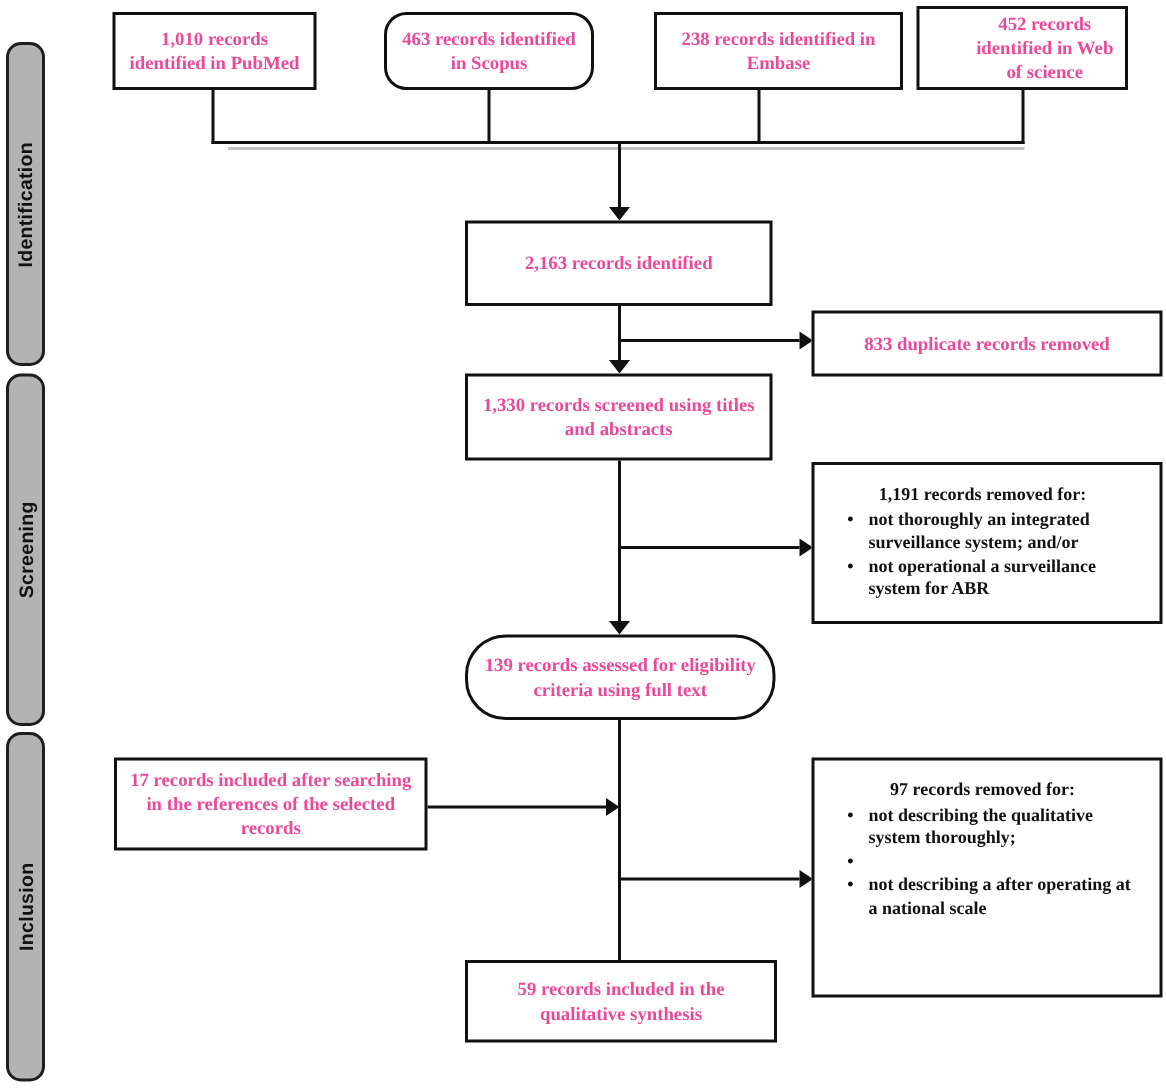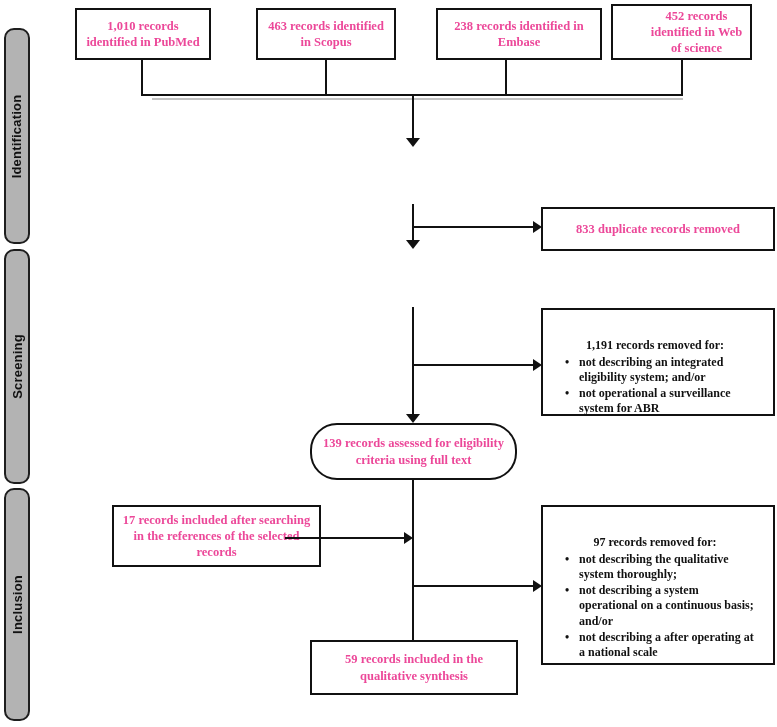--- a/index.html
+++ b/index.html
@@ -30,21 +30,21 @@
   
   .bullet-node {
     position: absolute;
     box-sizing: border-box;
     border: 2px solid #111111;
     background: #ffffff;
     color: #111111;
     font-weight: 700;
     font-size: 12px;
     line-height: 1.3;
-    padding: 28px 18px 6px 12px;
+    padding: 12px 18px 6px 12px;
     text-align: left;
   }
   .bullet-title { text-align: center; margin-bottom: 1px; }
   .bullet-row { display: grid; grid-template-columns: 24px 1fr; }
   .bullet-dot { text-align: center; }
   
   .line { position: absolute; background: #111111; }
   .line-echo { position: absolute; background: #9a9a9a; opacity: .6; }
   
   .arrow-down {
@@ -91,81 +91,82 @@
     <span>Identification</span>
   </div>
   <div class="bar" style="top:249px; height:235px;">
     <span>Screening</span>
   </div>
   <div class="bar" style="top:488px; height:233px;">
     <span>Inclusion</span>
   </div>
 
   <div class="node" style="left:75px; top:8px; width:136px; height:52px;">1,010 records identified in PubMed</div>
-  <div class="node" style="left:256px; top:8px; width:140px; height:52px;">463 records identified in Scopus</div>
+  <div class="node" style="left:256px; top:8px; width:140px; height:52px;border-radius:15px;">463 records identified in Scopus</div>
   <div class="node" style="left:436px; top:8px; width:166px; height:52px;">238 records identified in Embase</div>
   <div class="node" style="left:611px; top:4px; width:141px; height:56px;padding-left:36px;">452 records identified in Web of science</div>
 
   <div class="line" style="left:141px; top:60px; width:2px; height:36px;"></div>
   <div class="line" style="left:325px; top:60px; width:2px; height:36px;"></div>
   <div class="line" style="left:505px; top:60px; width:2px; height:36px;"></div>
   <div class="line" style="left:681px; top:60px; width:2px; height:36px;"></div>
   <div class="line" style="left:141px; top:94px; width:542px; height:2px;"></div>
   <div class="line-echo" style="left:152px; top:98px; width:531px; height:2px;"></div>
 
   <div class="line" style="left:412px; top:96px; width:2px; height:43px;"></div>
   <div class="arrow-down" style="left:406px; top:138px;"></div>
 
+  <div class="node" style="left:310px; top:147px; width:205px; height:57px;">2,163 records identified</div>
 
   <div class="line" style="left:412px; top:204px; width:2px; height:36px;"></div>
   <div class="line" style="left:414px; top:226px; width:119px; height:2px;"></div>
   <div class="arrow-right" style="left:533px; top:221px;"></div>
   <div class="arrow-down" style="left:406px; top:240px;"></div>
 
   <div class="node" style="left:541px; top:207px; width:234px; height:44px;">833 duplicate records removed</div>
 
+  <div class="node" style="left:310px; top:249px; width:205px; height:58px; padding:3px 4px;">1,330 records screened using titles and abstracts</div>
 
   <div class="line" style="left:412px; top:307px; width:2px; height:107px;"></div>
   <div class="line" style="left:414px; top:364px; width:119px; height:2px;"></div>
   <div class="arrow-right" style="left:533px; top:359px;"></div>
   <div class="arrow-down" style="left:406px; top:414px;"></div>
 
   <div class="bullet-node" style="left:541px; top:308px; width:234px; height:108px;">
     <div class="bullet-title">1,191 records removed for:</div>
     <div class="bullet-row">
       <span class="bullet-dot">•</span>
-      <span>not describing an integrated eligibility system; and/or</span>
+      <span>not thoroughly an integrated surveillance system; and/or</span>
     </div>
     <div class="bullet-row">
       <span class="bullet-dot">•</span>
       <span>not operational a surveillance system for ABR</span>
     </div>
   </div>
 
   <div class="node" style="left:310px; top:423px; width:207px; height:57px; padding:3px 4px;border-radius:27px;">139 records assessed for eligibility criteria using full text</div>
 
   <div class="line" style="left:412px; top:480px; width:2px; height:179px;"></div>
 
-  <div class="node" style="left:76px; top:505px; width:209px; height:62px;margin-left:36px;">17 records included after searching in the references of the selected records</div>
+  <div class="node" style="left:76px; top:505px; width:209px; height:62px;">17 records included after searching in the references of the selected records</div>
   <div class="line" style="left:285px; top:537px; width:120px; height:2px;"></div>
   <div class="arrow-right" style="left:404px; top:532px;"></div>
 
   <div class="line" style="left:414px; top:585px; width:119px; height:2px;"></div>
   <div class="arrow-right" style="left:533px; top:580px;"></div>
   <div class="arrow-down" style="left:406px; top:659px;"></div>
 
   <div class="bullet-node" style="left:541px; top:505px; width:234px; height:160px;font-family:Liberation Serif, serif;">
     <div class="bullet-title">97 records removed for:</div>
     <div class="bullet-row">
       <span class="bullet-dot">•</span>
       <span>not describing the qualitative system thoroughly;</span>
     </div>
     <div class="bullet-row">
       <span class="bullet-dot">•</span>
-      <span>not describing a system operational on a continuous basis; and/or</span>
     </div>
     <div class="bullet-row">
       <span class="bullet-dot">•</span>
       <span>not describing a after operating at a national scale</span>
     </div>
   </div>
 
   <div class="node" style="left:310px; top:640px; width:208px; height:55px;">59 records included in the qualitative synthesis</div>
 
 </div>

